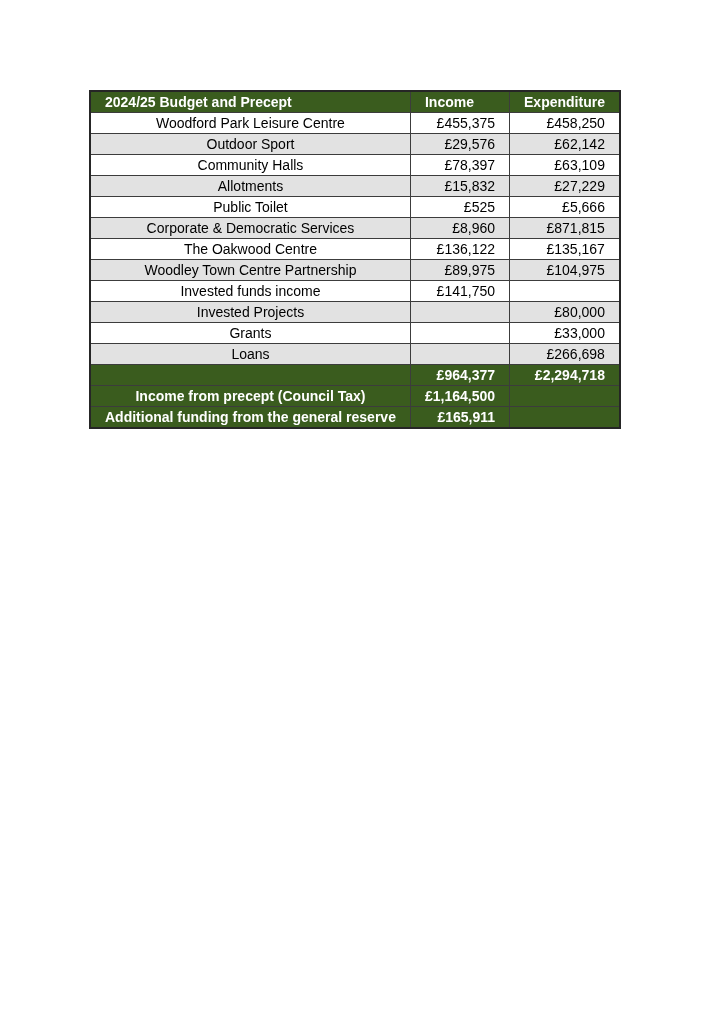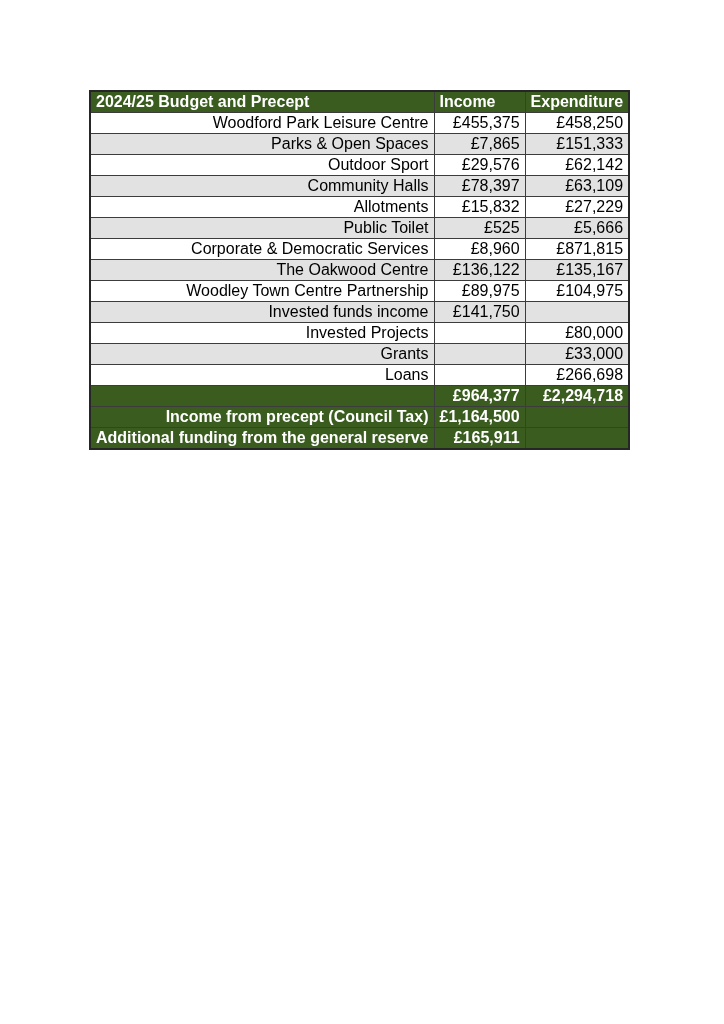--- a/index.html
+++ b/index.html
@@ -33,39 +33,39 @@
     border-collapse: collapse;
     table-layout: fixed;
     border: 2px solid #262626;
   }
   col.c-label { width: 279px; }
   col.c-income { width: 80px; }
   col.c-exp { width: 87px; }
   th, td {
     border: 1px solid var(--border);
     height: 20px;
-    padding: 0 5px;
-    font-size: 16px;
+    padding: 0 14px;
+    font-size: 14px;
     line-height: 20px;
     white-space: nowrap;
     overflow: hidden;
     color: var(--body-text);
     background: #FFFFFF;
   }
   thead th {
     background: var(--header-bg);
     color: var(--header-text);
     font-weight: 700;
     text-align: left;
   }
   tbody.banded tr:nth-child(even) td {
     background: var(--band-shade);
   }
   td.num { text-align: right; }
-  td.label { text-align: right; }
+  td.label { text-align: center; }
   tbody.summary td {
     background: var(--total-bg);
     color: var(--total-text);
     font-weight: 700;
   }
 </style>
 </head>
 <body>
 
 <div class="page">
@@ -80,25 +80,20 @@
         <th class="label">2024/25 Budget and Precept</th>
         <th class="label">Income</th>
         <th class="label">Expenditure</th>
       </tr>
     </thead>
     <tbody class="banded">
         <tr>
           <td class="label">Woodford Park Leisure Centre</td>
           <td class="num">£455,375</td>
           <td class="num">£458,250</td>
-        </tr>
-        <tr>
-          <td class="label">Parks &amp; Open Spaces</td>
-          <td class="num">£7,865</td>
-          <td class="num">£151,333</td>
         </tr>
         <tr>
           <td class="label">Outdoor Sport</td>
           <td class="num">£29,576</td>
           <td class="num">£62,142</td>
         </tr>
         <tr>
           <td class="label">Community Halls</td>
           <td class="num">£78,397</td>
           <td class="num">£63,109</td>

